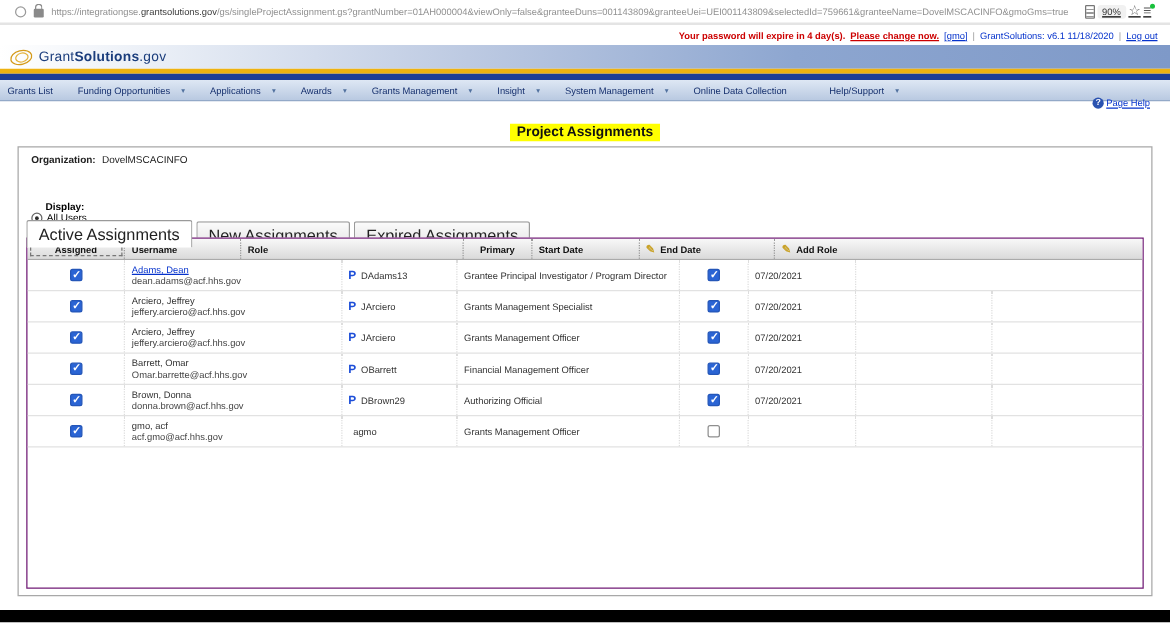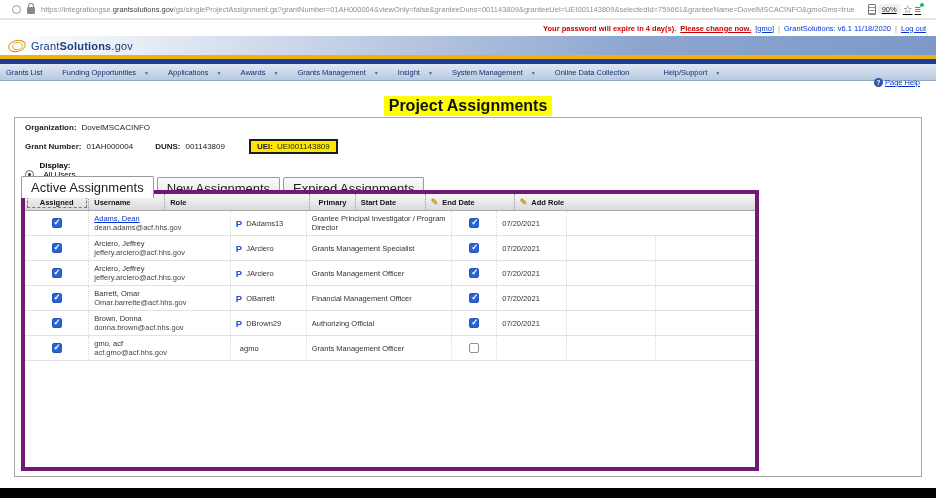--- a/index.html
+++ b/index.html
@@ -55,47 +55,47 @@
   .nav-item:first-child { padding-left:4px; }
   .chev { font-size:6px; color:#51719f; margin-left:9px; }
   .help-gap { margin-left:14px; }
 
   
   .page-help { position:absolute; top:78px; right:16px; display:flex; align-items:center; gap:2px; font-size:7.5px; }
   .q-icon { width:9px; height:9px; background:#2a52b0; color:#fff; border-radius:50%;
             font-size:7px; font-weight:bold; display:flex; align-items:center; justify-content:center; }
   .page-help a { color:#0633cc; text-decoration:underline; cursor:pointer; }
   .title-wrap { position:absolute; top:96px; left:0; right:0; text-align:center; }
-  .page-title { display:inline-block; background:#ffff00; color:#111; font-size:16px; font-weight:bold; padding:1px 5px; }
+  .page-title { display:inline-block; background:#ffff00; color:#111; font-size:11px; font-weight:bold; padding:1px 5px; }
 
   
   .panel { position:absolute; top:117px; left:14px; width:908px; height:360px;
            border:1px solid #a8a8a8; background:#fff; }
   .info-row { position:absolute; left:10px; font-size:8px; color:#222; display:flex; align-items:center; white-space:nowrap; }
   .r1 { top:5px; }
   .r2 { top:21px; }
   .lbl { font-weight:bold; margin-right:5px; }
   .val { margin-right:22px; }
   .uei-box { display:flex; align-items:center; background:#ffe800; border:2px solid #1c1c1c; padding:1px 6px; margin-left:2px; }
   .uei-box .lbl { margin-right:4px; }
   .display-row { position:absolute; top:43px; left:10px; display:flex; align-items:center; font-size:8px;flex-direction:column; }
   .display-row .lbl { margin-right:7px; }
-  .radio-opt { display:flex; align-items:center; gap:9px; margin-right:16px; cursor:pointer; }
+  .radio-opt { display:flex; align-items:center; gap:3px; margin-right:16px; cursor:pointer; }
   .radio { width:9px; height:9px; border:1px solid #666; border-radius:50%; background:#fff; position:relative; }
   .radio.on::after { content:""; position:absolute; inset:2px; background:#2b2b2b; border-radius:50%; }
 
   
   .tabs { position:absolute; top:58px; left:6px; display:flex; font-size:13px; align-items:flex-end; }
   .tab { padding:3px 9px 2px; border:1px solid #9a9a9a; border-bottom:none; border-radius:2px 2px 0 0;
          background:linear-gradient(#fbfbfb,#e3e3e3); color:#222; margin-right:3px; cursor:pointer; position:relative; }
   .tab.active { background:#fff; z-index:2; padding-bottom:3px; }
 
   
-  .table-wrap { position:absolute; top:72px; left:6px; width:738px; height:281px;
-                border:4px solid #701a75; background:#fff; overflow:hidden; }
+  .table-wrap { position:absolute; top:72px; left:6px; width:894px; height:281px;
+                border:1px solid #701a75; background:#fff; overflow:hidden; }
   .thead { display:flex; height:17px; background:linear-gradient(#f8f8f8,#dadada);
            border-bottom:1px solid #aaa; font-size:7.5px; font-weight:bold; color:#111; }
   .th { display:flex; align-items:center; padding:0 5px; border-right:1px dotted #999; }
   .th:last-child { border-right:none; }
   .th.center { justify-content:center; }
   .th.sel { outline:1px dashed #777; outline-offset:-3px; }
   .pencil { color:#c9a227; font-size:9px; margin-right:4px; line-height:1; }
   .trow { display:flex; height:25px; border-bottom:1px solid #e2e2e2; font-size:7.5px; color:#333; }
   .td { padding:2px 5px; border-right:1px dotted #ddd; display:flex; overflow:hidden; }
   .td:last-child { border-right:none; }
@@ -192,30 +192,20 @@
   <span class="page-title">Project Assignments</span>
 </div>
 
 <div class="panel">
 
   <div class="info-row r1">
     <span class="lbl">Organization:</span>
     <span class="val">DovelMSCACINFO</span>
   </div>
 
-  <div class="info-row r2">
-    <span class="lbl">Grant Number:</span>
-    <span class="val">01AH000004</span>
-    <span class="lbl">DUNS:</span>
-    <span class="val">001143809</span>
-    <span class="uei-box">
-      <span class="lbl">UEI:</span>
-      <span>UEI001143809</span>
-    </span>
-  </div>
 
   <div class="display-row">
     <span class="lbl">Display:</span>
     <span class="radio-opt">
         <span class="radio on"></span>
         <span>All Users</span>
       </span>
     <span class="radio-opt">
         <span class="radio"></span>
         <span>Grantees</span>

